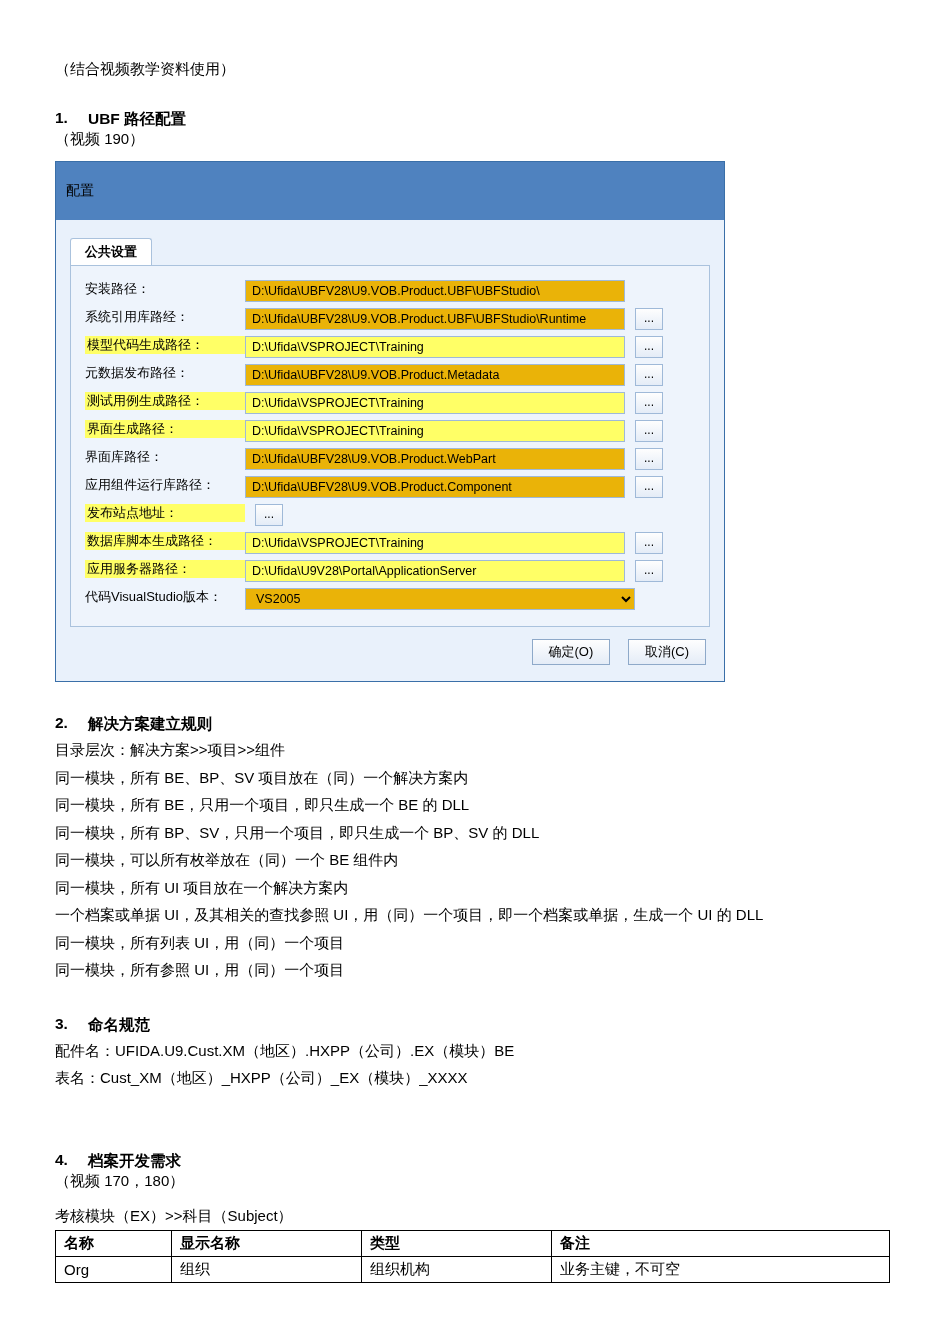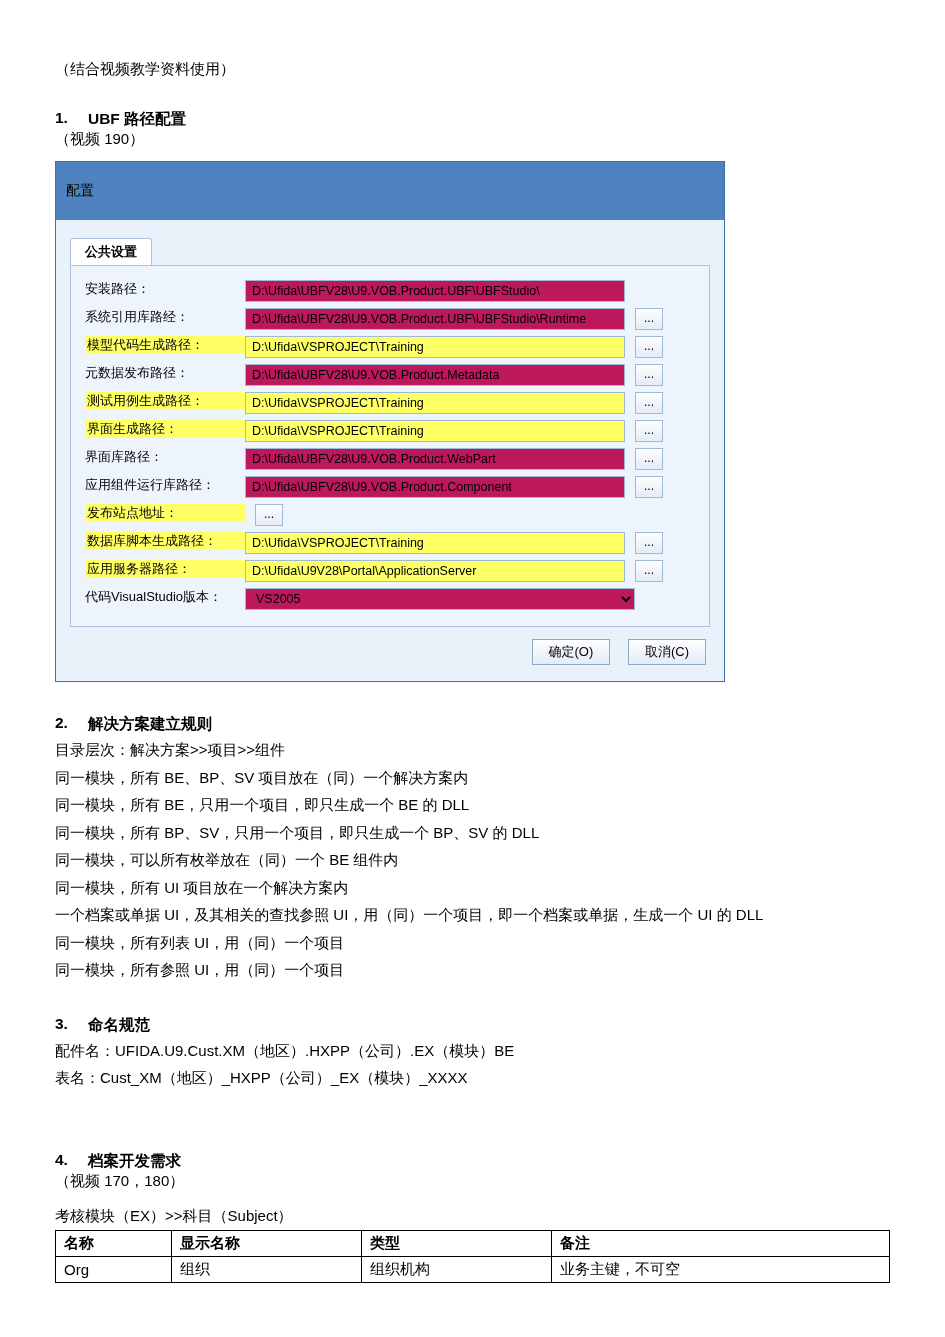--- a/index.html
+++ b/index.html
@@ -55,21 +55,21 @@
     align-items:flex-start;
     margin-bottom:6px;
     font-size:13px;
   }
   .row .lbl { width:160px; }
   .row .lbl.hl { background:#ffff66; padding:0 2px;}
   .row .inp {
     flex:0 0 380px;
     height:22px;
     border:1px solid #9fb9d8;
-    background:#be185d;
+    background:#eab308;
     padding:2px 6px;
     font-size:12.5px;
     line-height:17px;
     overflow:hidden;
     white-space:nowrap;
   }
   .row .inp.hl { background:#ffff66;}
   .row .br {
     width:28px; height:22px;
     border:1px solid #9fb9d8;

